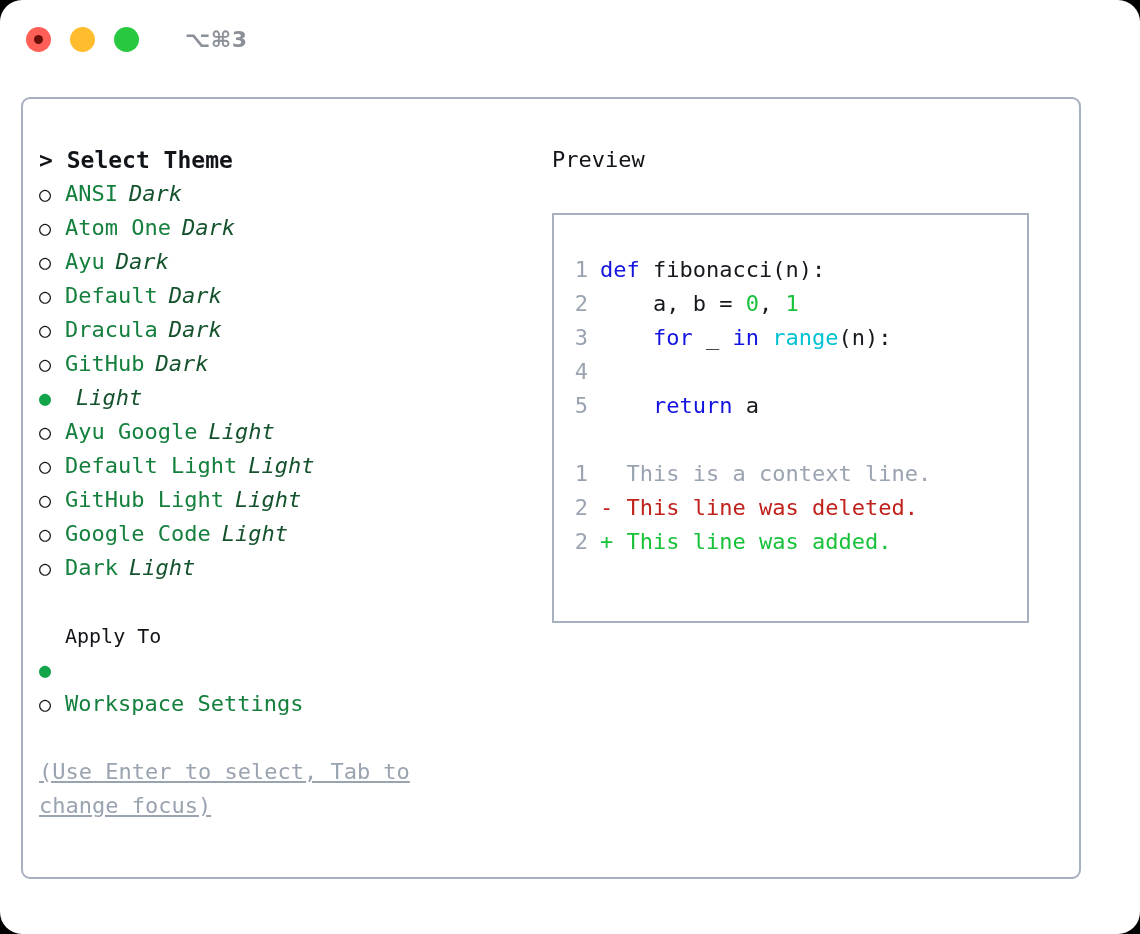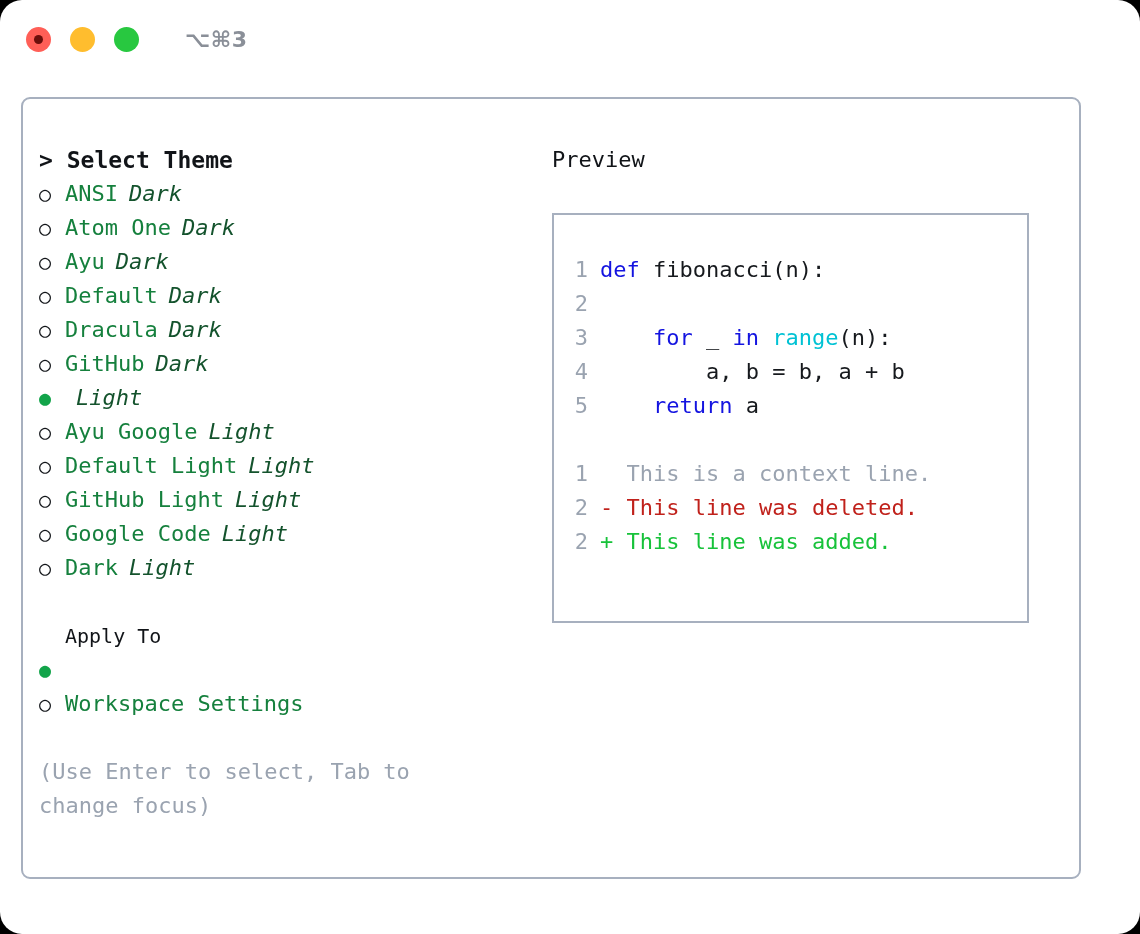--- a/index.html
+++ b/index.html
@@ -125,20 +125,21 @@
 
   .spacer-lg { height: 34px; }
 
   .hint {
     margin-top: 34px;
     font-size: 22px;
     line-height: 34px;
     color: #9aa3b0;
     width: 405px;
     white-space: normal;
+    text-decoration: underline;
   }
 
   
   .preview-title {
     font-size: 22px;
     color: #111418;
     line-height: 34px;
     margin-bottom: 36px;
     white-space: pre;
   }
@@ -220,23 +221,23 @@
           </div>
 
         <div class="hint">(Use Enter to select, Tab to change focus)</div>
       </div>
 
       <div class="right-col">
         <div class="preview-title">Preview</div>
         <div class="preview-box">
           <div id="code-block">
               <div class="code-line"><span class="lnum">1</span><span class="ctext"><span class="tok-kw">def </span><span class="tok-txt">fibonacci(n):</span></span></div>
-              <div class="code-line"><span class="lnum">2</span></div>
+              <div class="code-line"><span class="lnum">2</span><span class="ctext"><span class="tok-txt">    a, b = </span><span class="tok-num">0</span><span class="tok-txt">, </span><span class="tok-num">1</span></span></div>
               <div class="code-line"><span class="lnum">3</span><span class="ctext"><span class="tok-txt">    </span><span class="tok-kw">for</span><span class="tok-txt"> _ </span><span class="tok-kw">in</span><span class="tok-txt"> </span><span class="tok-fn">range</span><span class="tok-txt">(n):</span></span></div>
-              <div class="code-line"><span class="lnum">4</span><span class="ctext"><span class="tok-txt">        a, b = b, a + b</span></span></div>
+              <div class="code-line"><span class="lnum">4</span></div>
               <div class="code-line"><span class="lnum">5</span><span class="ctext"><span class="tok-txt">    </span><span class="tok-kw">return</span><span class="tok-txt"> a</span></span></div>
             </div>
           <div class="code-gap"></div>
           <div id="diff-block">
               <div class="code-line"><span class="lnum">1</span><span class="ctext"><span class="tok-ctx">  This is a context line.</span></span></div>
               <div class="code-line"><span class="lnum">2</span><span class="ctext"><span class="tok-del">- This line was deleted.</span></span></div>
               <div class="code-line"><span class="lnum">2</span><span class="ctext"><span class="tok-add">+ This line was added.</span></span></div>
             </div>
         </div>
       </div>

